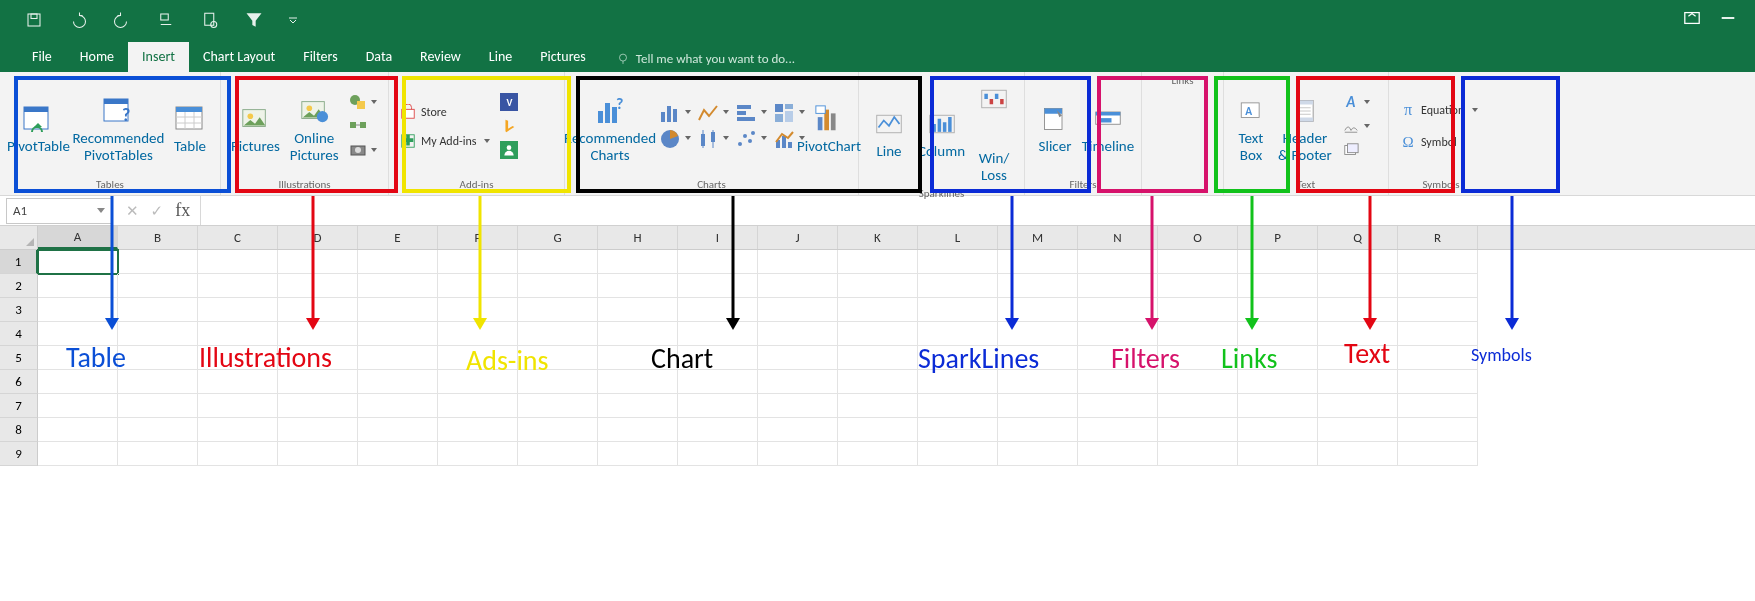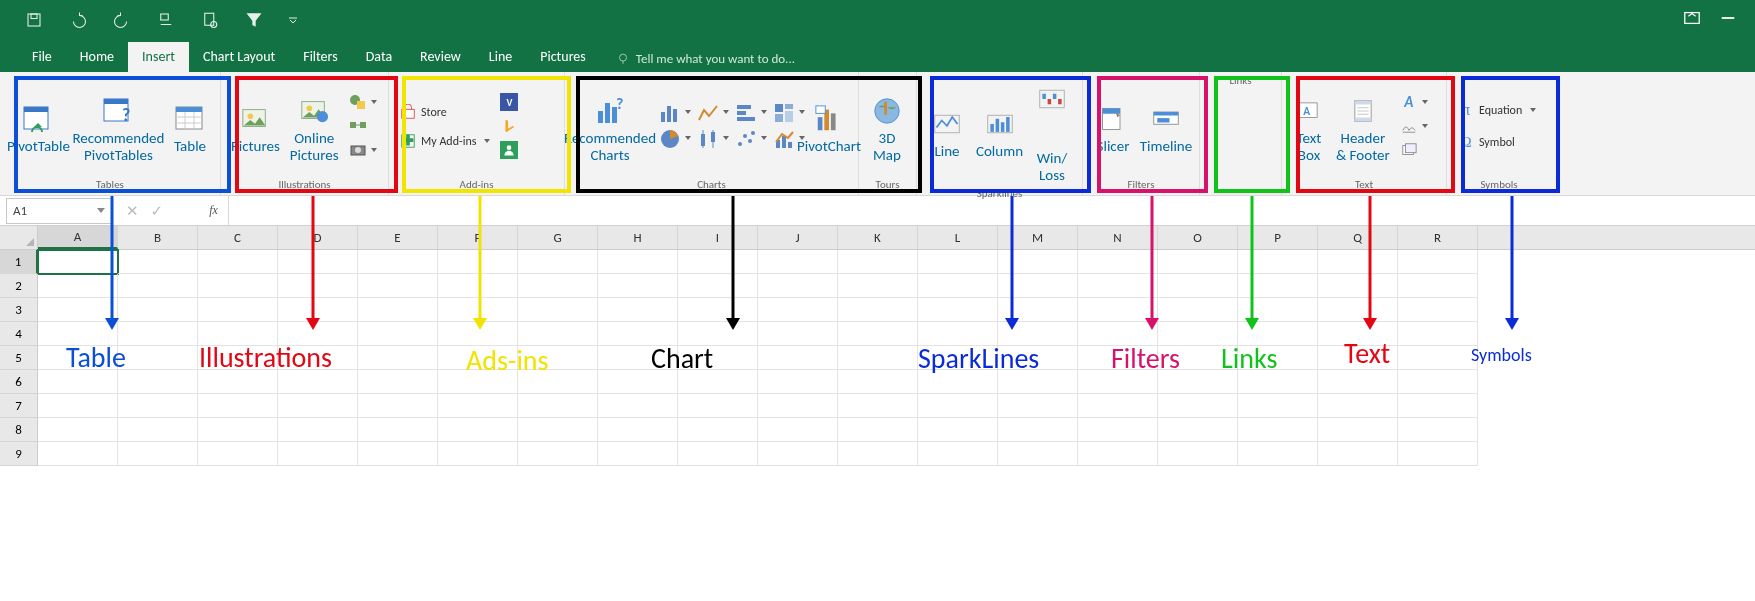--- a/index.html
+++ b/index.html
@@ -63,21 +63,21 @@
   .dd-caret { position:absolute; right:-8px; top:9px; width:0;height:0;border-left:3px solid transparent;border-right:3px solid transparent;border-top:4px solid #666; }
 
   
   .hlbox { position: absolute; z-index: 5; pointer-events: none; border: 4px solid; }
 
   
   .fbar { height: 30px; display: flex; align-items: center; border-bottom: 1px solid #d0d0d0; background: #fff; font-size: 13px; }
   .namebox { width: 106px; height: 26px; border: 1px solid #c8c8c8; margin: 0 4px 0 6px; padding: 0 6px; display:flex; align-items:center; justify-content:space-between; color:#444; }
   .namebox .dd { width:0;height:0;border-left:4px solid transparent;border-right:4px solid transparent;border-top:5px solid #888; }
   .fbar-btns { display:flex; gap:12px; padding:0 10px; border-right:1px solid #d8d8d8; height:100%; align-items:center; }
-  .fx { font-style: italic; color:#555; font-family: serif; font-size: 12px; margin-left: 34px; }
+  .fx { color:#555; font-family: serif; font-size: 18px; }
   .fbar-input { flex:1; height:26px; border:none; padding:0 6px; outline:none; }
 
   
   .grid-area { position: relative; }
   .grid-head { display:flex; height:24px; background:#e8e8e8; border-bottom:1px solid #ccc; font-size:13px; color:#333; }
   .selall { width:38px; border-right:1px solid #ccc; background:#e8e8e8; position:relative; }
   .selall::after { content:""; position:absolute; right:3px; bottom:3px; width:0;height:0; border-left:8px solid transparent; border-bottom:8px solid #b5b5b5; }
   .colh { width:80px; border-right:1px solid #d5d5d5; display:flex; align-items:center; justify-content:center; }
   .colh.sel { background:#d7d7d7; border-bottom:2px solid #1f7246; }
   .grid-row { display:flex; height:24px; font-size:13px; }
@@ -411,36 +411,20 @@
               <rect x="18" y="10" width="5" height="18" fill="#888"></rect>
               <rect x="2" y="2" width="10" height="8" fill="#fff" stroke="#4a8fd8"></rect>
             </svg>
           </div>
         <div class="lbl">PivotChart</div>
       </div>
     </div>
     <div class="rgroup-label">Charts</div>
   </div>
 
-  <div class="rgroup" style="width:58px;">
-    <div class="rgroup-body">
-      <div class="bigbtn" style="min-width:44px;">
-        <div class="ico">
-            <svg viewBox="0 0 32 32" width="30" height="30">
-              <circle cx="16" cy="16" r="13" fill="#8ab8e0" stroke="#4a8fd8"></circle>
-              <path d="M6 12 q6 -4 10 0 q5 4 10 0" fill="#6da05b"></path>
-              <rect x="13" y="6" width="3" height="14" fill="#d38a2e"></rect>
-            </svg>
-          </div>
-        <div class="lbl" style="white-space:pre-line;">3D
-Map</div>
-      </div>
-    </div>
-    <div class="rgroup-label">Tours</div>
-  </div>
 
   <div class="rgroup" style="width:166px;">
     <div class="rgroup-body">
       <div class="bigbtn">
         <div class="ico">
             <svg viewBox="0 0 32 32" width="28" height="28">
               <rect x="2" y="6" width="28" height="20" fill="none" stroke="#aaa"></rect>
               <polyline points="4,20 10,12 16,18 22,8 28,16" fill="none" stroke="#4a8fd8" stroke-width="2"></polyline>
             </svg>
           </div>

